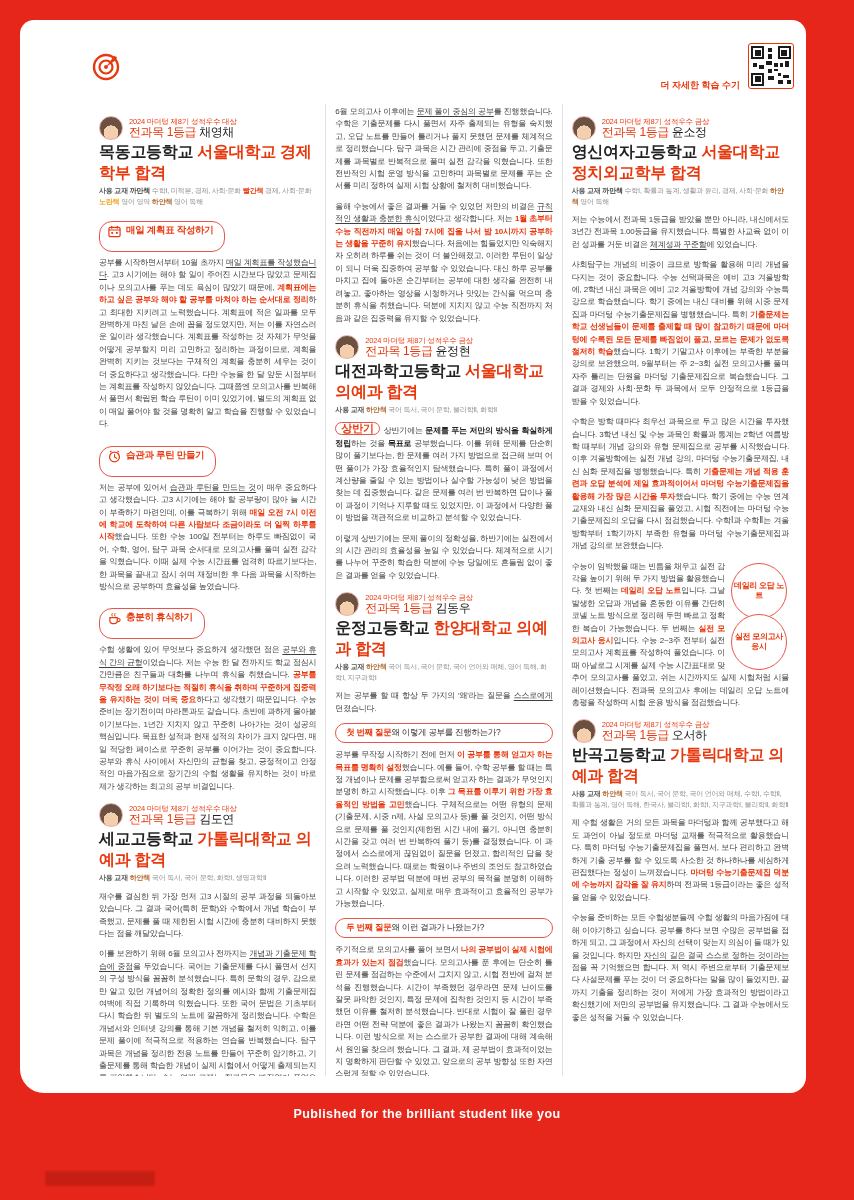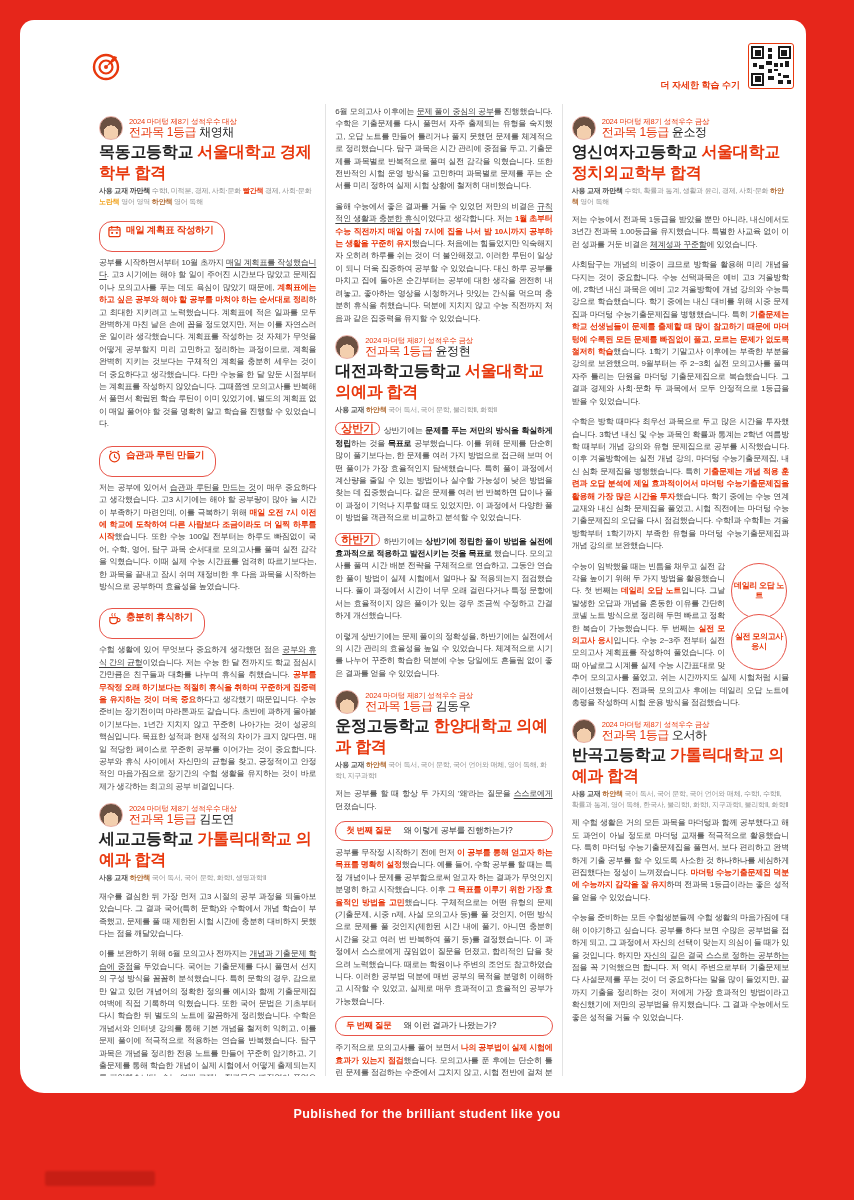--- a/index.html
+++ b/index.html
@@ -41,21 +41,21 @@
   .mats .mats-label{color:#555;font-weight:bold;}
   .mats .tag{font-weight:bold;}
   
   .pill{display:inline-flex;align-items:center;border:1.2px solid #e8554a;border-radius:13px;
     padding:2px 11px 14px 8px;margin:7px 0 5px 0;background:#fff;}
   .pill .picon{width:13px;height:13px;margin-right:5px;flex:0 0 auto;}
   .pill .plabel{font-size:9.5px;font-weight:bold;color:#e8380d;letter-spacing:-0.3px;white-space:nowrap;}
   
   .qpill{display:block;border:1.2px solid #e8554a;border-radius:14px;padding:3px 10px;margin:8px 0 6px 0;
     font-size:8.5px;letter-spacing:-0.3px;color:#333;}
-  .qpill .qlabel{color:#e8380d;font-weight:bold;margin-right:12px;}
+  .qpill .qlabel{color:#e8380d;font-weight:bold;margin-right:0;}
   
   .para{font-size:8px;line-height:12.4px;color:#3f3f3f;text-align:justify;word-break:break-all;
     letter-spacing:-0.2px;margin:0 0 8px 0;}
   .para .hl{color:#e8380d;font-weight:bold;}
   .para .bb{color:#222;font-weight:bold;}
   .para .ul{text-decoration:underline;text-underline-offset:2px;}
   .phase{display:inline-block;border:1px solid #e8554a;border-radius:9px;color:#e8380d;font-weight:bold;
     font-size:11px;padding:0 5px;margin-right:4px;line-height:11px;vertical-align:1px;background:#fff;}
   
   .badges{float:right;width:58px;margin:2px 0 2px 6px;}
@@ -156,21 +156,20 @@
             <span class="avatar"></span>
             <div>
               <div class="award">2024 마더텅 제8기 성적우수 금상</div>
               <div class="gradeline"><span class="grade">전과목 1등급 </span><span class="name">윤정현</span></div>
             </div>
           </div>
           <div class="schoolline">대전과학고등학교 <span class="result">서울대학교 의예과 합격</span></div>
           <div class="mats"><span class="mats-label">사용 교재 </span><span class="tag" style="color: rgb(176, 106, 50);">하얀책 </span>국어 독서, 국어 문학, 물리학Ⅱ, 화학Ⅱ  </div>
         </div>
         <p class="para"><span class="phase">상반기</span>상반기에는 <b class="bb">문제를 푸는 저만의 방식을 확실하게 정립</b>하는 것을 <b class="bb">목표로</b> 공부했습니다. 이를 위해 문제를 단순히 많이 풀기보다는, 한 문제를 여러 가지 방법으로 접근해 보며 어떤 풀이가 가장 효율적인지 탐색했습니다. 특히 풀이 과정에서 계산량을 줄일 수 있는 방법이나 실수할 가능성이 낮은 방법을 찾는 데 집중했습니다. 같은 문제를 여러 번 반복하면 답이나 풀이 과정이 기억나 지루할 때도 있었지만, 이 과정에서 다양한 풀이 방법을 객관적으로 비교하고 분석할 수 있었습니다.</p>
-        <p class="para"><span class="phase">하반기</span>하반기에는 <b class="bb">상반기에 정립한 풀이 방법을 실전에 효과적으로 적용하고 발전시키는 것을 목표로</b> 했습니다. 모의고사를 풀며 시간 배분 전략을 구체적으로 연습하고, 그동안 연습한 풀이 방법이 실제 시험에서 얼마나 잘 적용되는지 점검했습니다. 풀이 과정에서 시간이 너무 오래 걸린다거나 특정 문항에서는 효율적이지 않은 풀이가 있는 경우 조금씩 수정하고 간결하게 개선했습니다.</p>
         <p class="para">이렇게 상반기에는 문제 풀이의 정확성을, 하반기에는 실전에서의 시간 관리의 효율성을 높일 수 있었습니다. 체계적으로 시기를 나누어 꾸준히 학습한 덕분에 수능 당일에도 흔들림 없이 좋은 결과를 얻을 수 있었습니다.</p>
         <div class="profile">
           <div class="prof-top">
             <span class="avatar"></span>
             <div>
               <div class="award">2024 마더텅 제8기 성적우수 금상</div>
               <div class="gradeline"><span class="grade">전과목 1등급 </span><span class="name">김동우</span></div>
             </div>
           </div>
           <div class="schoolline">운정고등학교 <span class="result">한양대학교 의예과 합격</span></div>
@@ -210,21 +209,21 @@
             <span class="avatar"></span>
             <div>
               <div class="award">2024 마더텅 제8기 성적우수 금상</div>
               <div class="gradeline"><span class="grade">전과목 1등급 </span><span class="name">오서하</span></div>
             </div>
           </div>
           <div class="schoolline">반곡고등학교 <span class="result">가톨릭대학교 의예과 합격</span></div>
           <div class="mats"><span class="mats-label">사용 교재 </span><span class="tag" style="color: rgb(176, 106, 50);">하얀책 </span>국어 독서, 국어 문학, 국어 언어와 매체, 수학Ⅰ, 수학Ⅱ, 확률과 통계, 영어 독해, 한국사, 물리학Ⅰ, 화학Ⅰ, 지구과학Ⅰ, 물리학Ⅱ, 화학Ⅱ  </div>
         </div>
         <p class="para">제 수험 생활은 거의 모든 과목을 마더텅과 함께 공부했다고 해도 과언이 아닐 정도로 마더텅 교재를 적극적으로 활용했습니다. 특히 마더텅 수능기출문제집을 풀면서, 보다 편리하고 완벽하게 기출 공부를 할 수 있도록 사소한 것 하나하나를 세심하게 편집했다는 정성이 느껴졌습니다. <b class="hl">마더텅 수능기출문제집 덕분에 수능까지 감각을 잘 유지</b>하며 전과목 1등급이라는 좋은 성적을 얻을 수 있었습니다.</p>
-        <p class="para">수능을 준비하는 모든 수험생분들께 수험 생활의 마음가짐에 대해 이야기하고 싶습니다. 공부를 하다 보면 수많은 공부법을 접하게 되고, 그 과정에서 자신의 선택이 맞는지 의심이 들 때가 있을 것입니다. 하지만 <span class="ul">자신의 길은 결국 스스로 정하는 공부하는</span> 점을 꼭 기억했으면 합니다. 저 역시 주변으로부터 기출문제보다 사설문제를 푸는 것이 더 중요하다는 말을 많이 들었지만, 끝까지 기출을 정리하는 것이 저에게 가장 효과적인 방법이라고 확신했기에 저만의 공부법을 유지했습니다. 그 결과 수능에서도 좋은 성적을 거둘 수 있었습니다.</p>
+        <p class="para">수능을 준비하는 모든 수험생분들께 수험 생활의 마음가짐에 대해 이야기하고 싶습니다. 공부를 하다 보면 수많은 공부법을 접하게 되고, 그 과정에서 자신의 선택이 맞는지 의심이 들 때가 있을 것입니다. 하지만 <span class="ul">자신의 길은 결국 스스로 정하는 것이라는</span> 점을 꼭 기억했으면 합니다. 저 역시 주변으로부터 기출문제보다 사설문제를 푸는 것이 더 중요하다는 말을 많이 들었지만, 끝까지 기출을 정리하는 것이 저에게 가장 효과적인 방법이라고 확신했기에 저만의 공부법을 유지했습니다. 그 결과 수능에서도 좋은 성적을 거둘 수 있었습니다.</p>
       </div>
     </div>
 </div>
 
 <div class="footer">
   <div class="ftext">Published for the brilliant student like you</div>
   <div class="faint-mark"></div>
 </div>
 
 </body></html>

